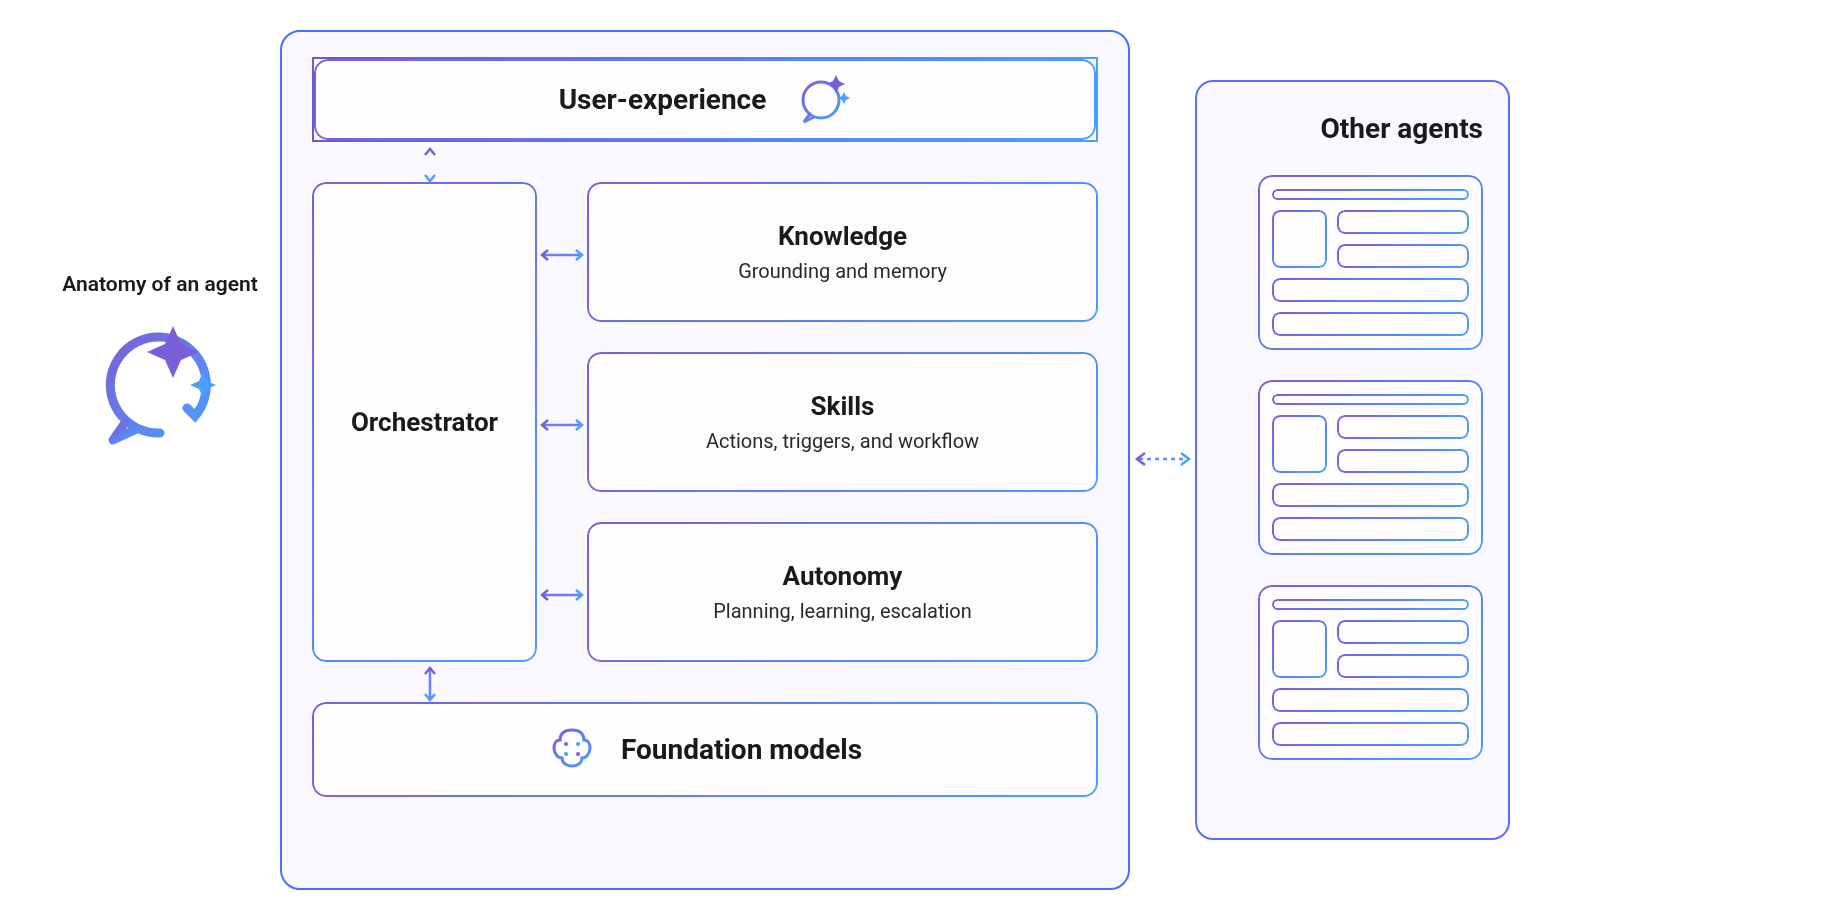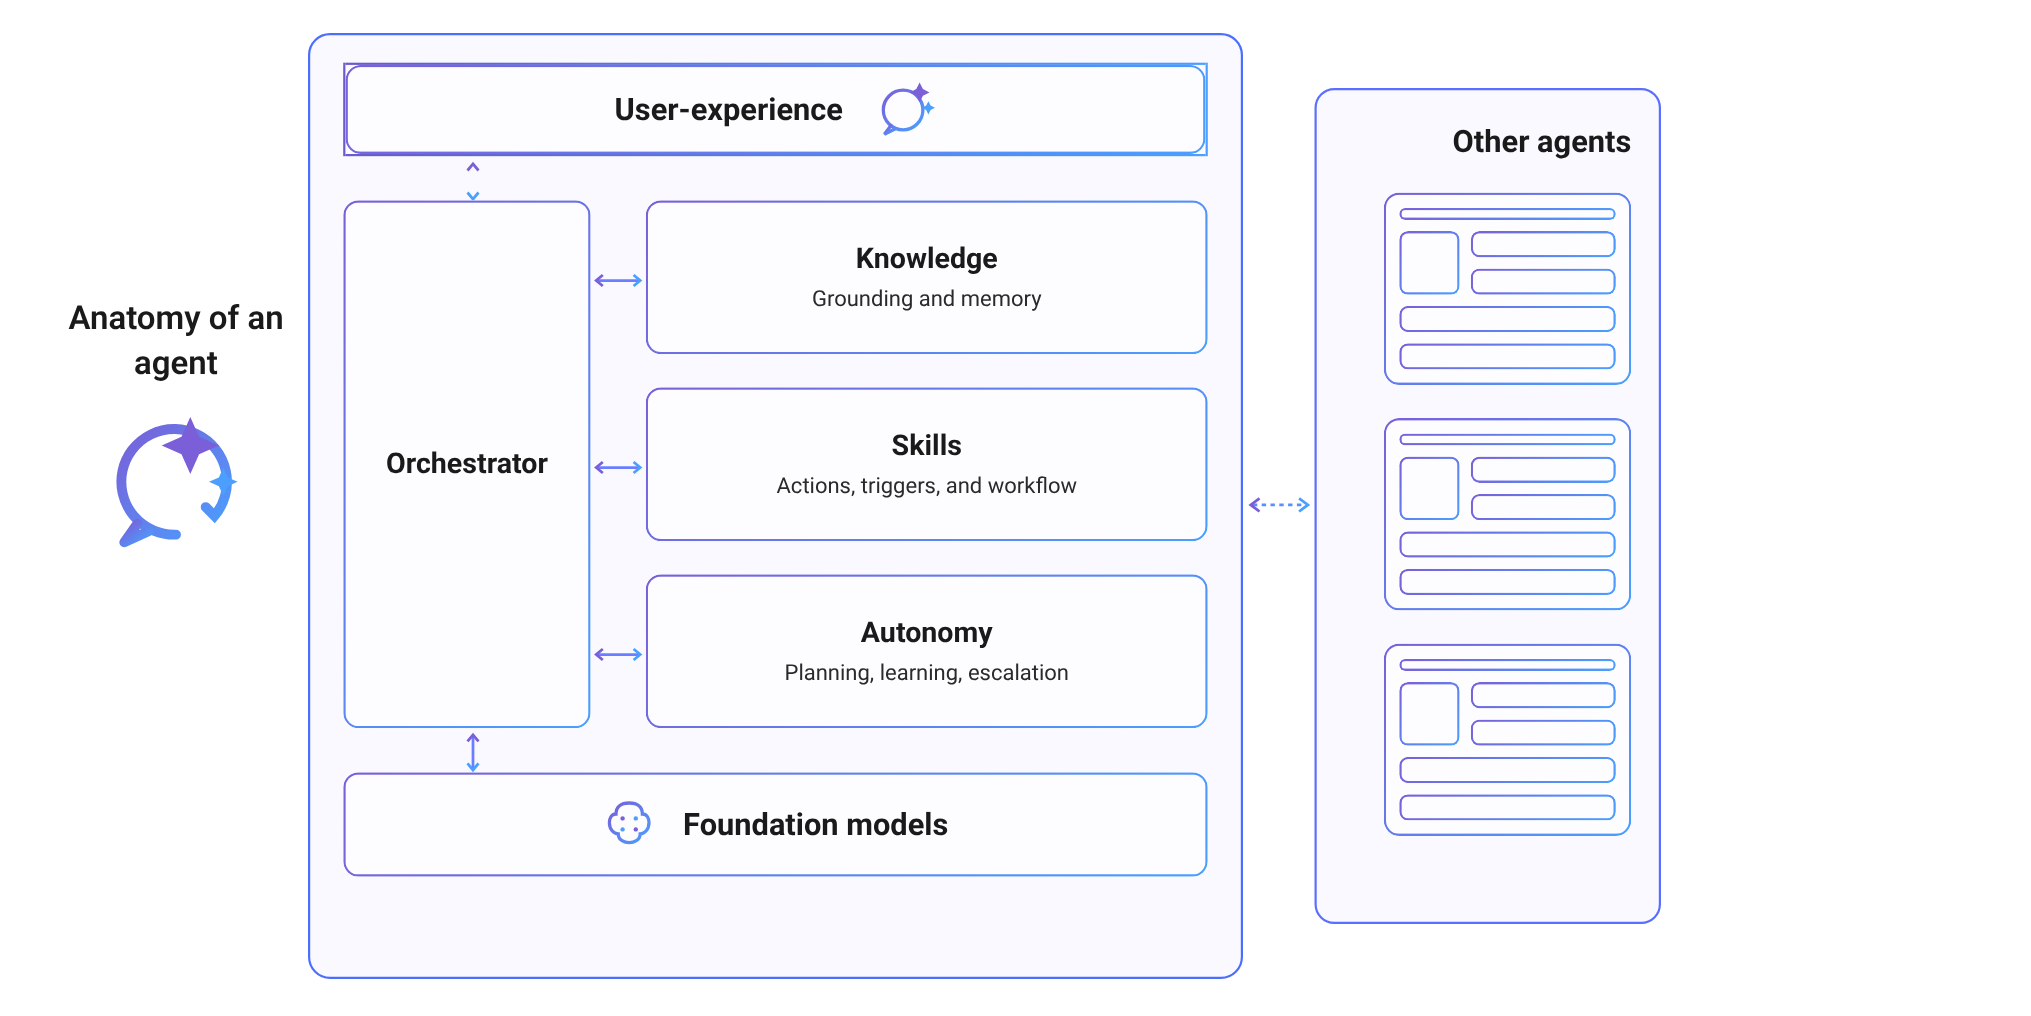--- a/index.html
+++ b/index.html
@@ -12,21 +12,21 @@
     overflow: hidden;
   }
   .left-label {
     position: absolute;
     left: 60px;
     top: 270px;
     width: 200px;
     text-align: center;
   }
   .left-label-text {
-    font-size: 30px;
+    font-size: 21px;
     font-weight: 600;
     color: #1a1a1a;
     line-height: 1.35;
   }
   .left-icon {
     margin-top: 20px;
     display: flex;
     justify-content: center;
   }
   .main-container {

